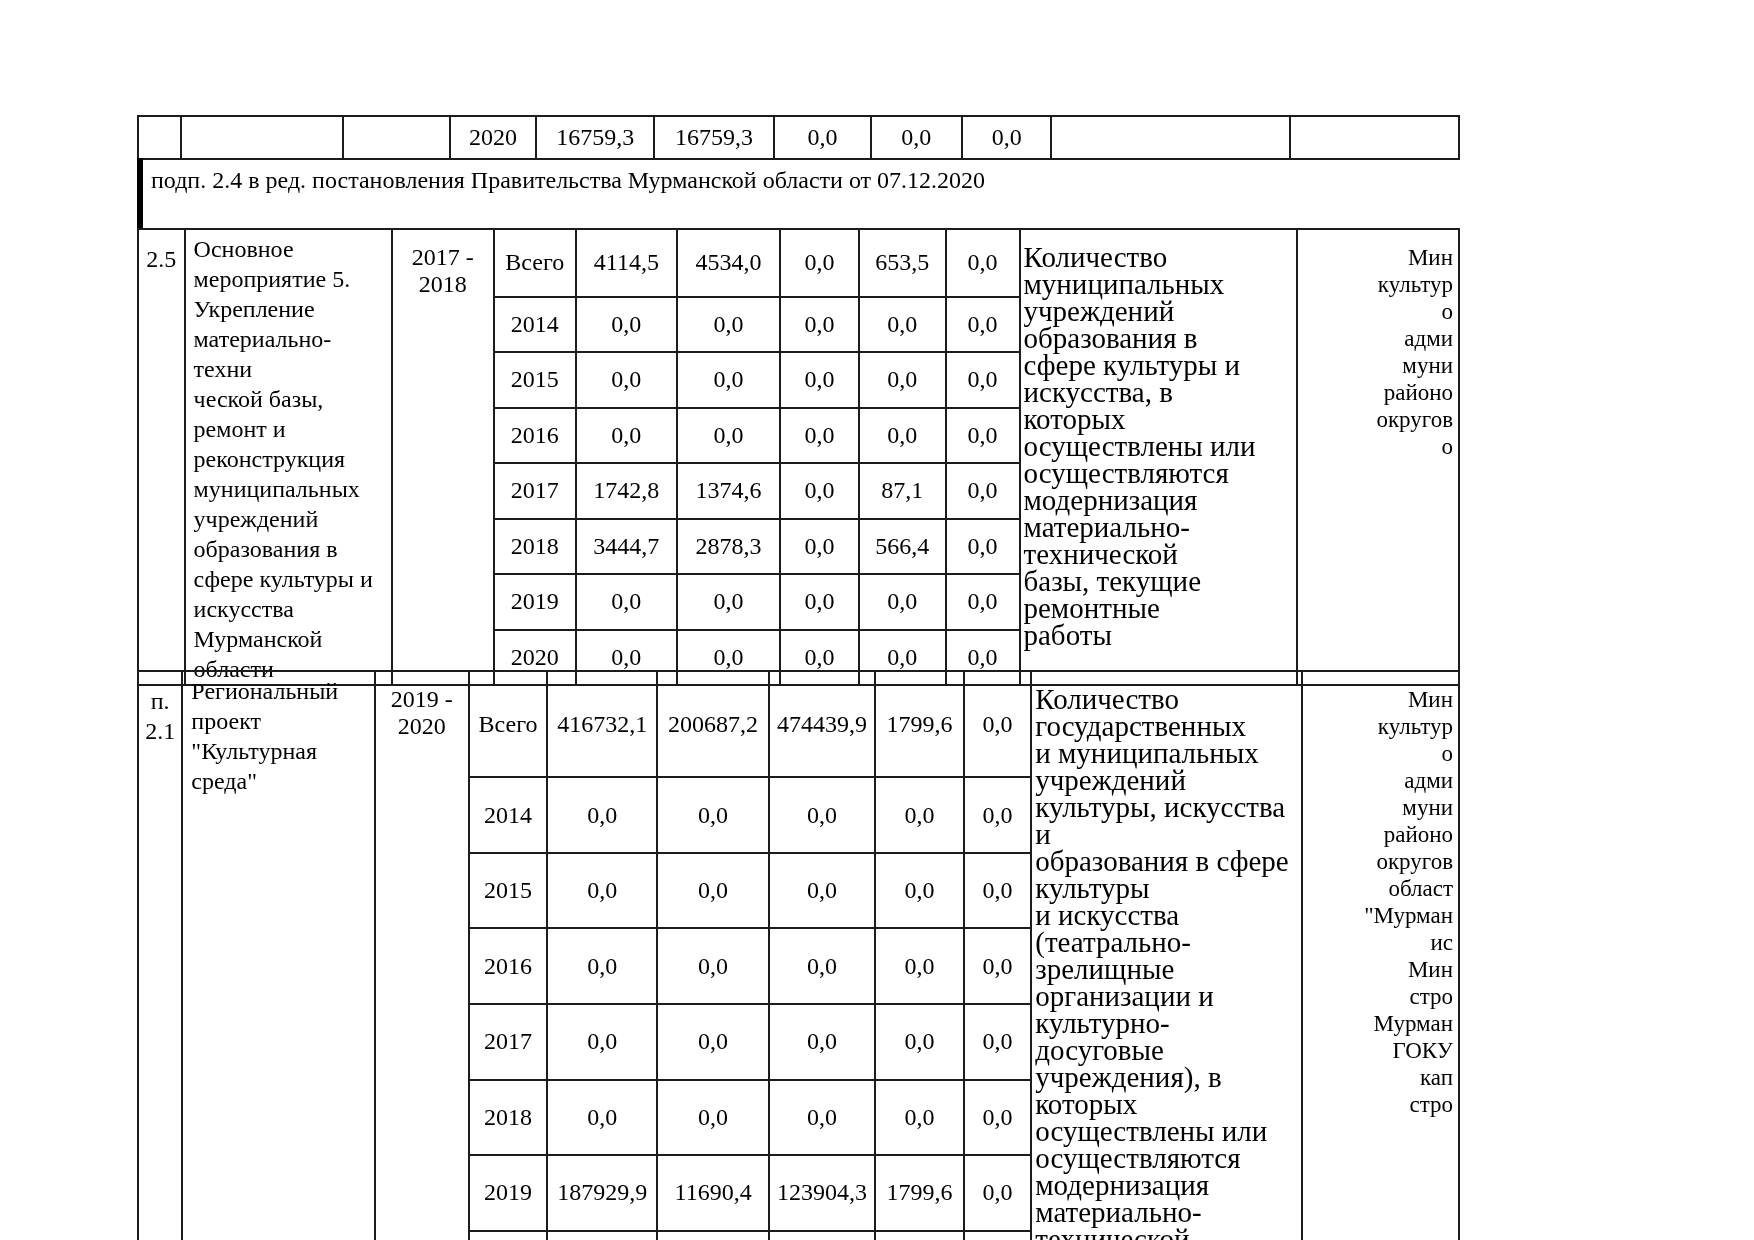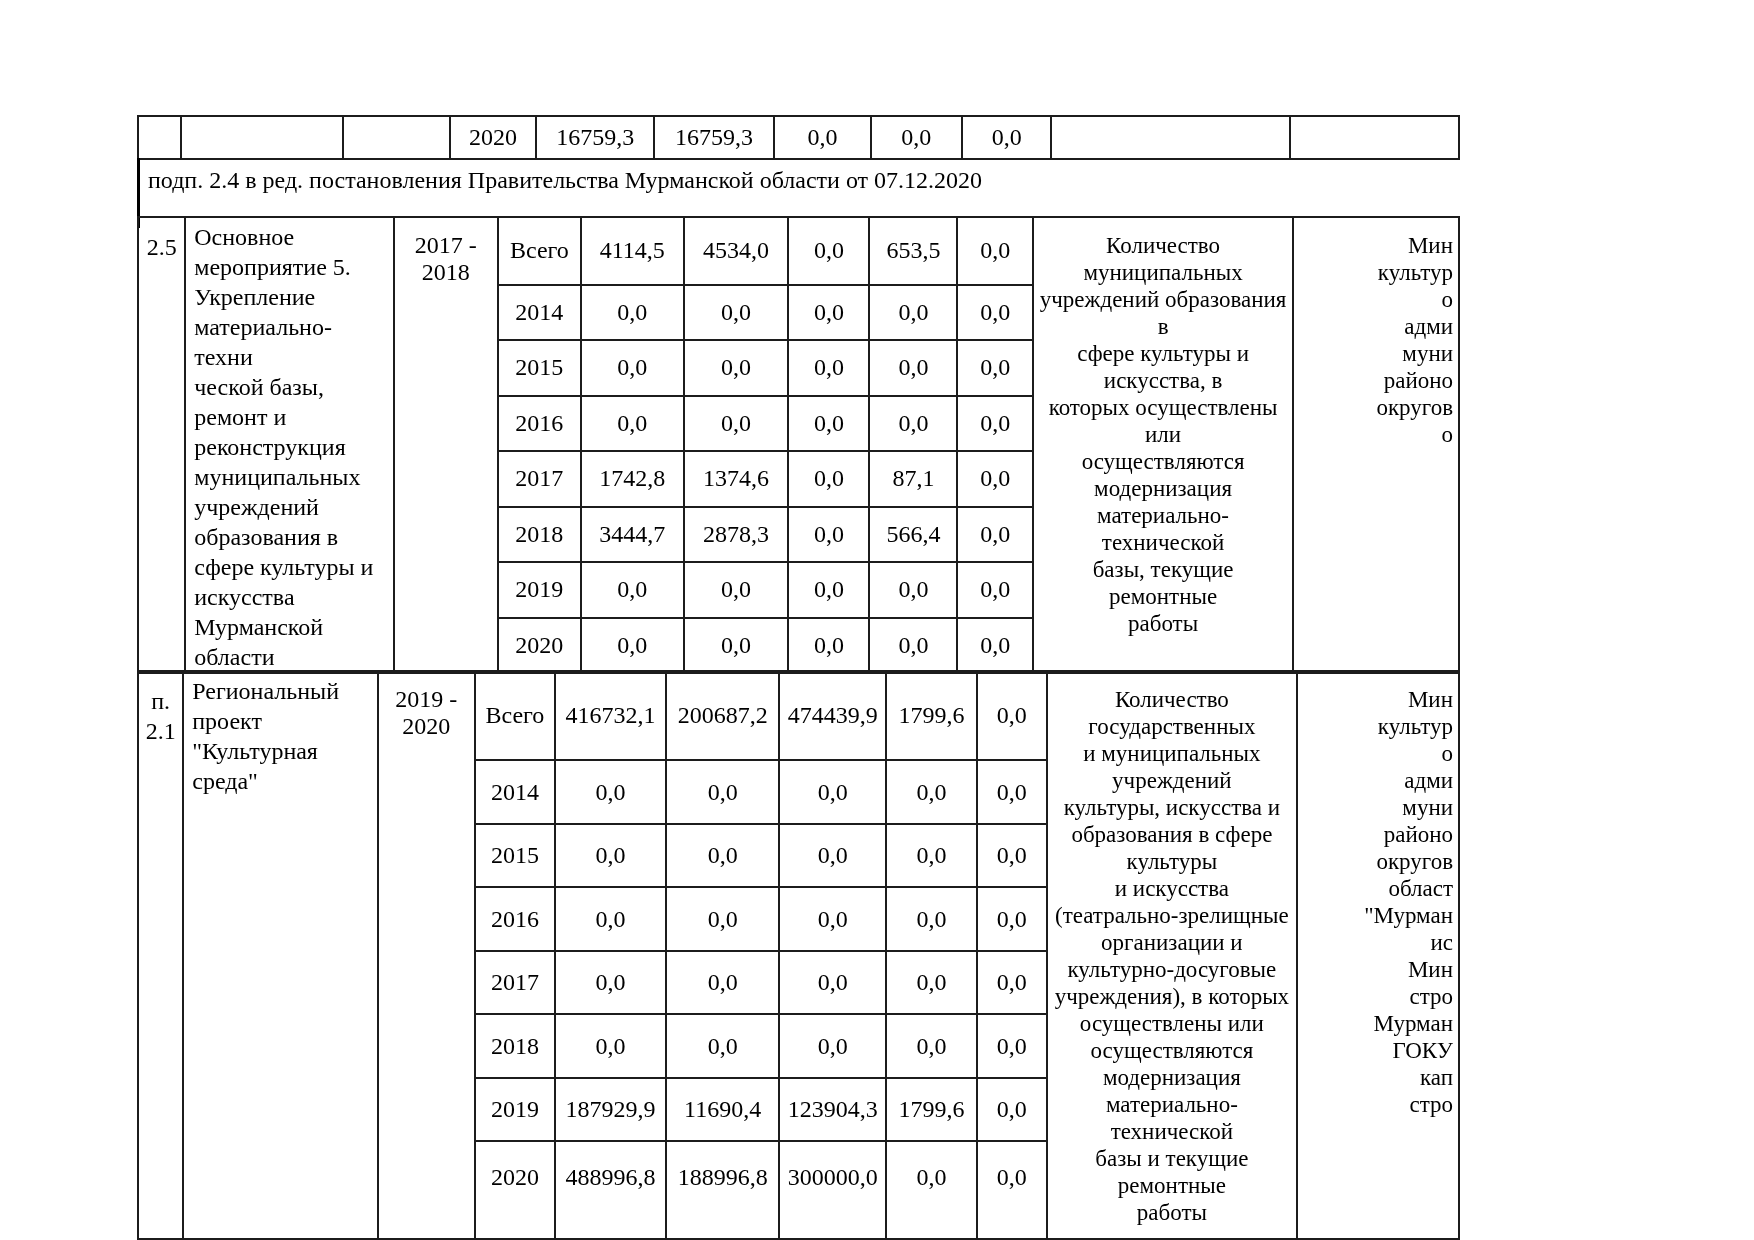--- a/index.html
+++ b/index.html
@@ -6,32 +6,32 @@
   .page{position:relative;width:1460px;height:1240px;background:#ffffff;overflow:hidden;
         font-family:"Liberation Serif","DejaVu Serif",serif;color:#000;}
   table.tbl{position:absolute;left:137px;border-collapse:collapse;table-layout:fixed;}
   .tbl td{border:2px solid #1c1c1c;padding:0;overflow:hidden;}
   td.n{text-align:center;vertical-align:middle;font-size:24px;}
   td.num{text-align:center;vertical-align:top;font-size:24px;line-height:30px;
          padding-top:14px;white-space:pre-line;}
   td.name{text-align:left;vertical-align:top;font-size:24px;line-height:30px;
           padding:4px 6px 0 8px;white-space:pre-line;}
   td.years{text-align:center;vertical-align:top;font-size:24px;padding-top:14px;}
-  td.ind{text-align:center;vertical-align:top;font-size:23px;line-height:27px;
+  td.ind{text-align:left;vertical-align:top;font-size:29px;line-height:27px;
          padding:14px 3px 12px 3px;white-space:pre-line;}
   td.exec{text-align:right;vertical-align:top;font-size:23px;line-height:27px;
           padding:14px 5px 0 0;white-space:pre-line;}
   tr.h-top{height:43px;}
   tr.h-vs25{height:66px;}
   tr.h-yr{height:54px;}
   tr.h-vs21{height:76px;}
   tr.h-last{height:83px;}
   tr.h-last td.pb{padding-bottom:26px;}
   .note{position:absolute;left:137px;top:158px;width:1610px;height:70px;
-        border-left:3px solid #000000;padding-left:8px;box-sizing:border-box;
+        border-left:6px solid #000000;padding-left:8px;box-sizing:border-box;
         font-size:24px;line-height:28px;padding-top:8px;}
 </style>
 </head>
 <body>
 
 <div class="page">
 
   <table class="tbl" style="top:115px;">
     <colgroup>
       <col style="width:61px">
@@ -60,21 +60,21 @@
         <td class="ind"></td>
         <td class="exec"></td>
       </tr>
     </tbody>
   </table>
 
   <div class="note">
     <div>подп. 2.4 в ред. постановления Правительства Мурманской области от 07.12.2020</div>
   </div>
 
-  <table class="tbl" style="top:216px;">
+  <table class="tbl" style="top:228px;">
     <colgroup>
       <col style="width:61px">
         <col style="width:232px">
         <col style="width:153px">
       <col style="width:103px">
         <col style="width:134px">
         <col style="width:138px">
       <col style="width:125px">
         <col style="width:117px">
         <col style="width:115px">

